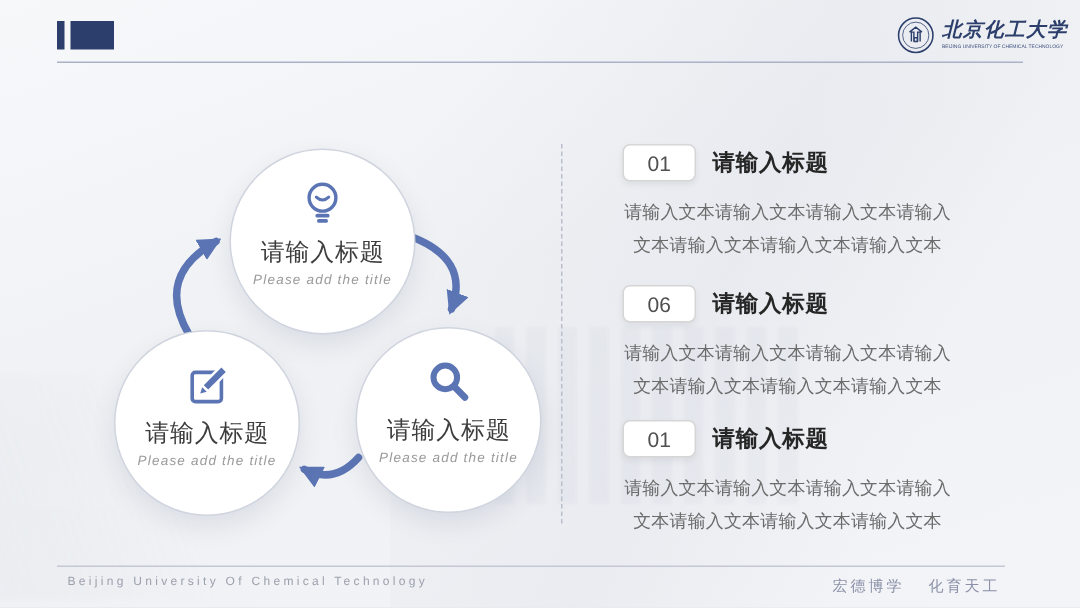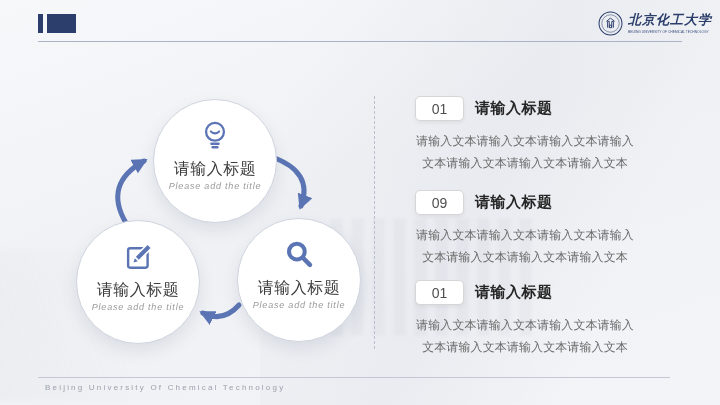--- a/index.html
+++ b/index.html
@@ -132,30 +132,31 @@
   <div class="item i1">
     <div class="item-head">
       <div class="item-num">01</div>
       <div class="item-title">请输入标题</div>
     </div>
     <div class="item-body">请输入文本请输入文本请输入文本请输入文本请输入文本请输入文本请输入文本</div>
   </div>
 
   <div class="item i2">
     <div class="item-head">
-      <div class="item-num">09</div>
+      <div class="item-num">06</div>
       <div class="item-title">请输入标题</div>
     </div>
     <div class="item-body">请输入文本请输入文本请输入文本请输入文本请输入文本请输入文本请输入文本</div>
   </div>
 
   <div class="item i3">
     <div class="item-head">
       <div class="item-num">01</div>
       <div class="item-title">请输入标题</div>
     </div>
     <div class="item-body">请输入文本请输入文本请输入文本请输入文本请输入文本请输入文本请输入文本</div>
   </div>
 
   <div class="ftr-line"></div>
   <div class="ftr-left">Beijing University Of Chemical Technology</div>
+  <div class="ftr-right"><span>宏德博学</span><span class="gap"></span><span>化育天工</span></div>
 
 </div>
 
 </body></html>

